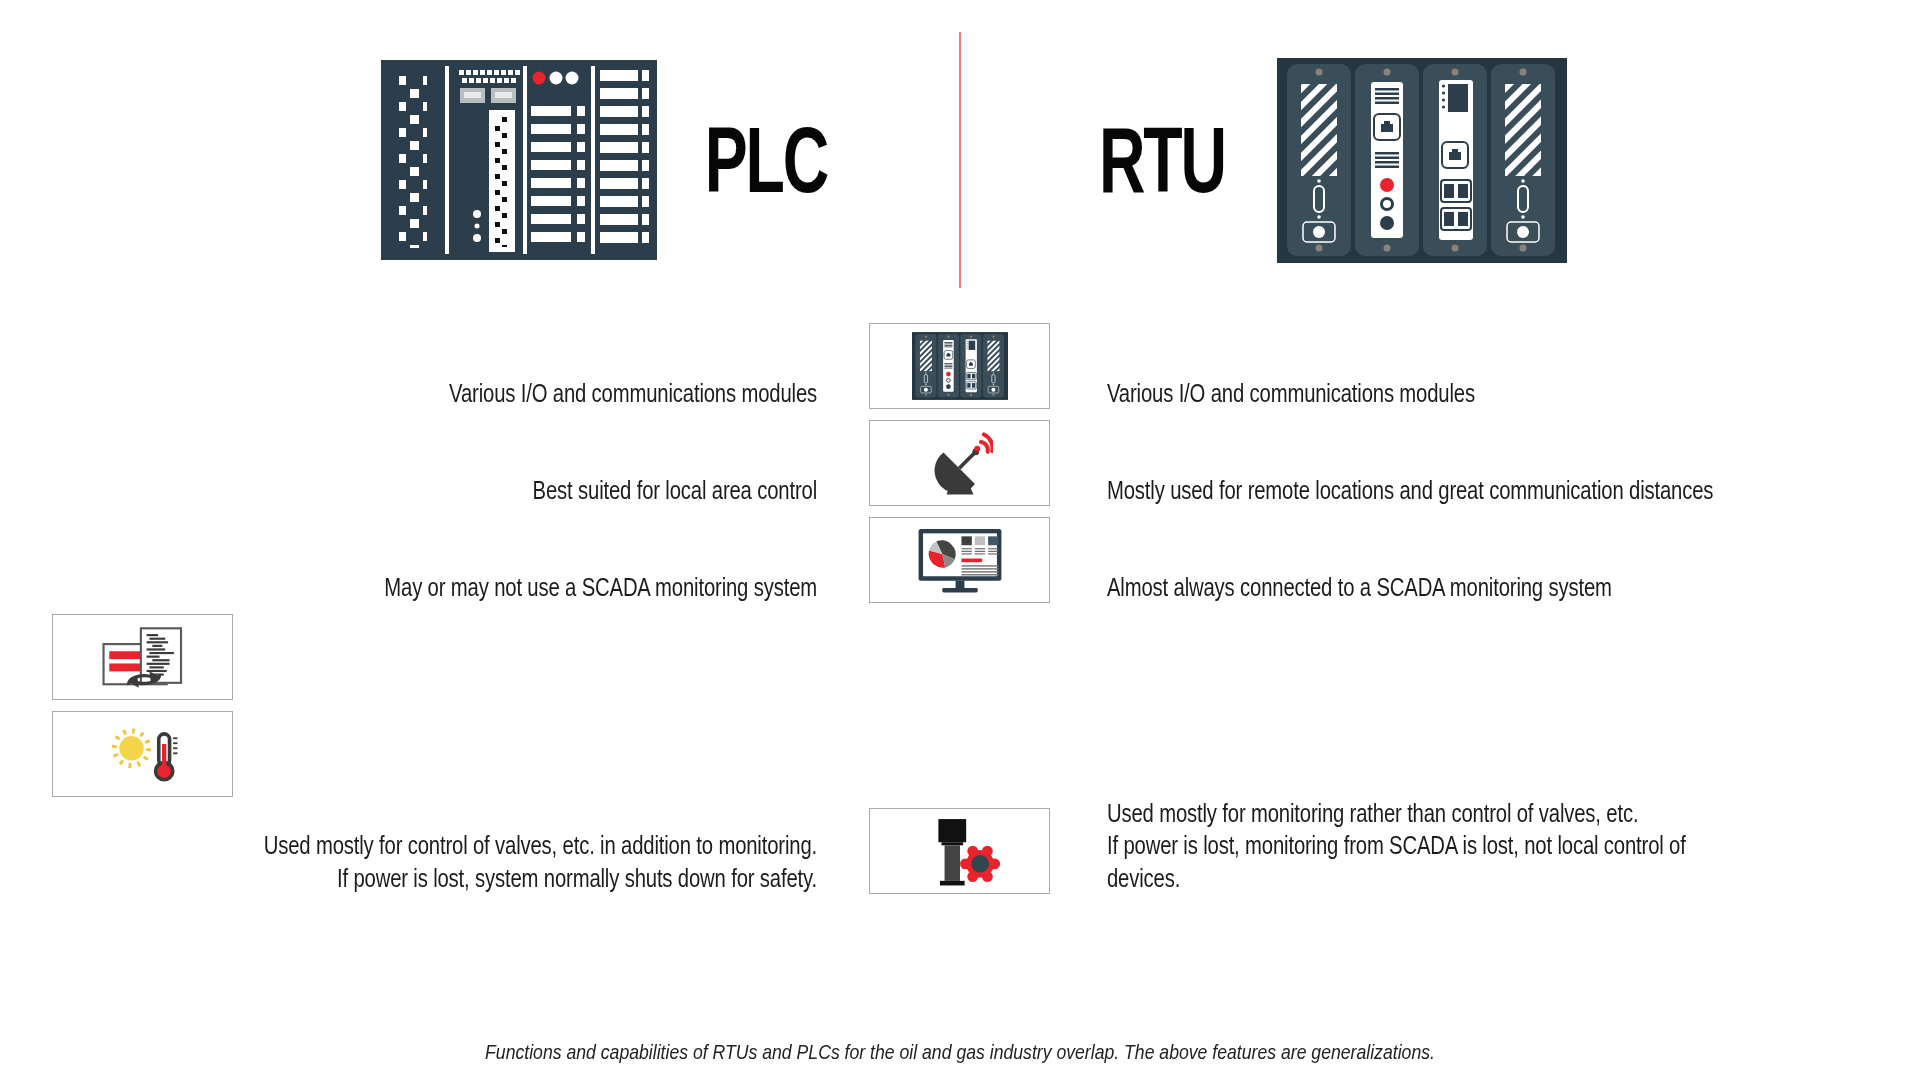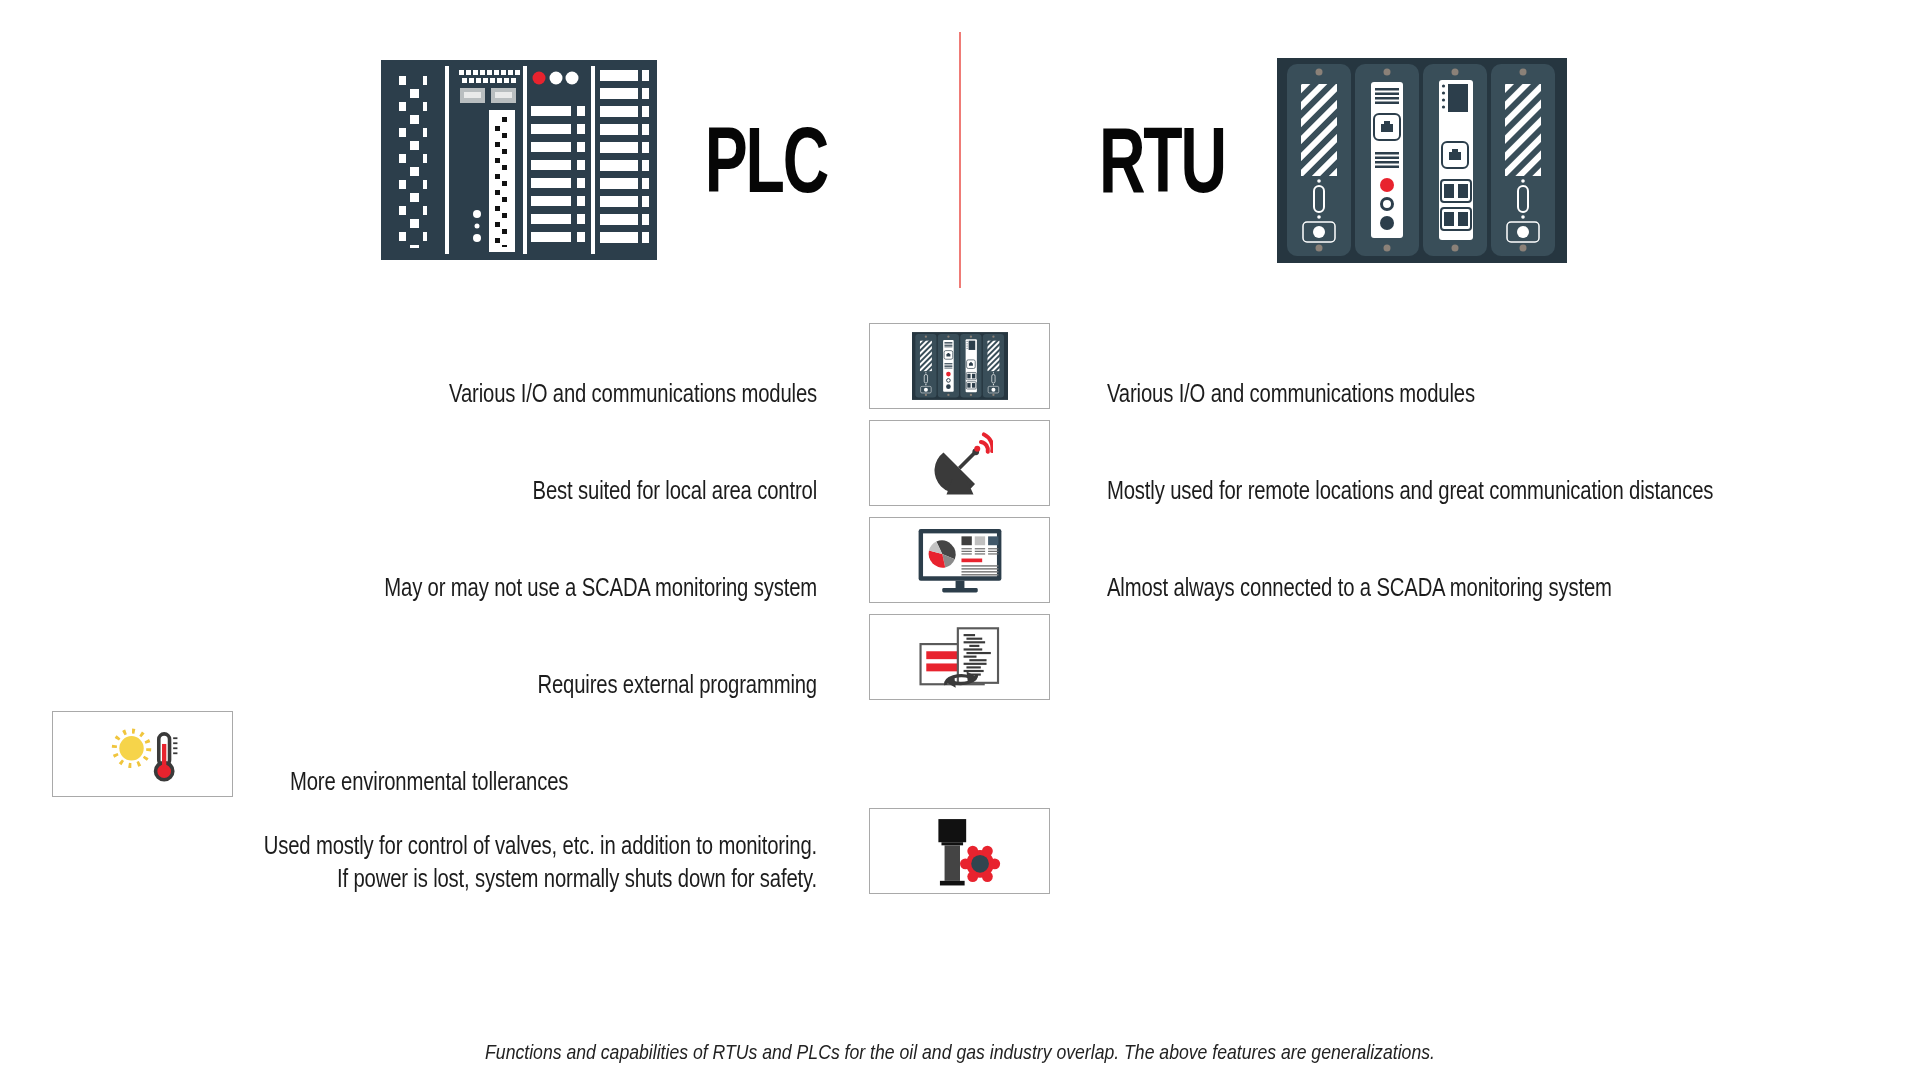--- a/index.html
+++ b/index.html
@@ -304,23 +304,20 @@
               <rect x="68" y="65" width="50" height="2"></rect>
           </g>
         </svg>
       </div>
       <div class="cell-rtu">
           <span class="txt">Almost always connected to a SCADA monitoring system</span>
         </div>
     </div>
 
     <div class="row">
-      <div class="cell-plc">
-          <span class="txt">Requires external programming</span>
-        </div>
       <div class="icon-box">
         <svg width="100" height="66" viewBox="0 0 130 92">
           <rect x="10" y="28" width="88" height="56" fill="#fff" stroke="#5a5a5a" stroke-width="3"></rect>
           <rect x="18" y="38" width="44" height="11" fill="#e8232e"></rect>
           <rect x="18" y="55" width="44" height="11" fill="#e8232e"></rect>
           <rect x="62" y="6" width="56" height="76" fill="#fff" stroke="#5a5a5a" stroke-width="3"></rect>
           <g fill="#3a3a3a">
             <rect x="70" y="14" width="16" height="3"></rect>
               <rect x="74" y="19" width="22" height="3"></rect>
             <rect x="70" y="24" width="30" height="3"></rect>
@@ -351,23 +348,20 @@
           <circle cx="91.5" cy="70" r="12" fill="#e8232e" stroke="#3a3a3a" stroke-width="5"></circle>
           <rect x="88.5" y="32" width="6" height="34" fill="#e8232e"></rect>
           <g stroke="#3a3a3a" stroke-width="2.5">
             <line x1="104" y1="24" x2="110" y2="24"></line>
               <line x1="104" y1="31" x2="110" y2="31"></line>
             <line x1="104" y1="38" x2="110" y2="38"></line>
               <line x1="104" y1="45" x2="110" y2="45"></line>
           </g>
         </svg>
       </div>
-      <div class="cell-rtu">
-          <span class="txt">More environmental tollerances</span>
-        </div>
     </div>
 
 
     <div class="row">
       <div class="cell-plc">
           <span class="txt">Used mostly for control of valves, etc. in addition to monitoring.
 If power is lost, system normally shuts down for safety.</span>
         </div>
       <div class="icon-box">
         <svg width="96" height="71" viewBox="0 0 124 92">
@@ -380,19 +374,23 @@
             <circle cx="107" cy="62" r="7"></circle>
               <circle cx="97.5" cy="78.5" r="7"></circle>
               <circle cx="78.5" cy="78.5" r="7"></circle>
             <circle cx="69" cy="62" r="7"></circle>
               <circle cx="78.5" cy="45.5" r="7"></circle>
               <circle cx="97.5" cy="45.5" r="7"></circle>
           </g>
           <circle cx="88" cy="62" r="11.5" fill="#31454f"></circle>
         </svg>
       </div>
+      <div class="cell-rtu">
+          <span class="txt">Used mostly for monitoring rather than control of valves, etc.
+If power is lost, monitoring from SCADA is lost, not local control of devices.</span>
+        </div>
     </div>
 
   </div>
 
   <div class="footnote">Functions and capabilities of RTUs and PLCs for the oil and gas industry overlap. The above features are generalizations.</div>
 
 </div>
 
 </body></html>

